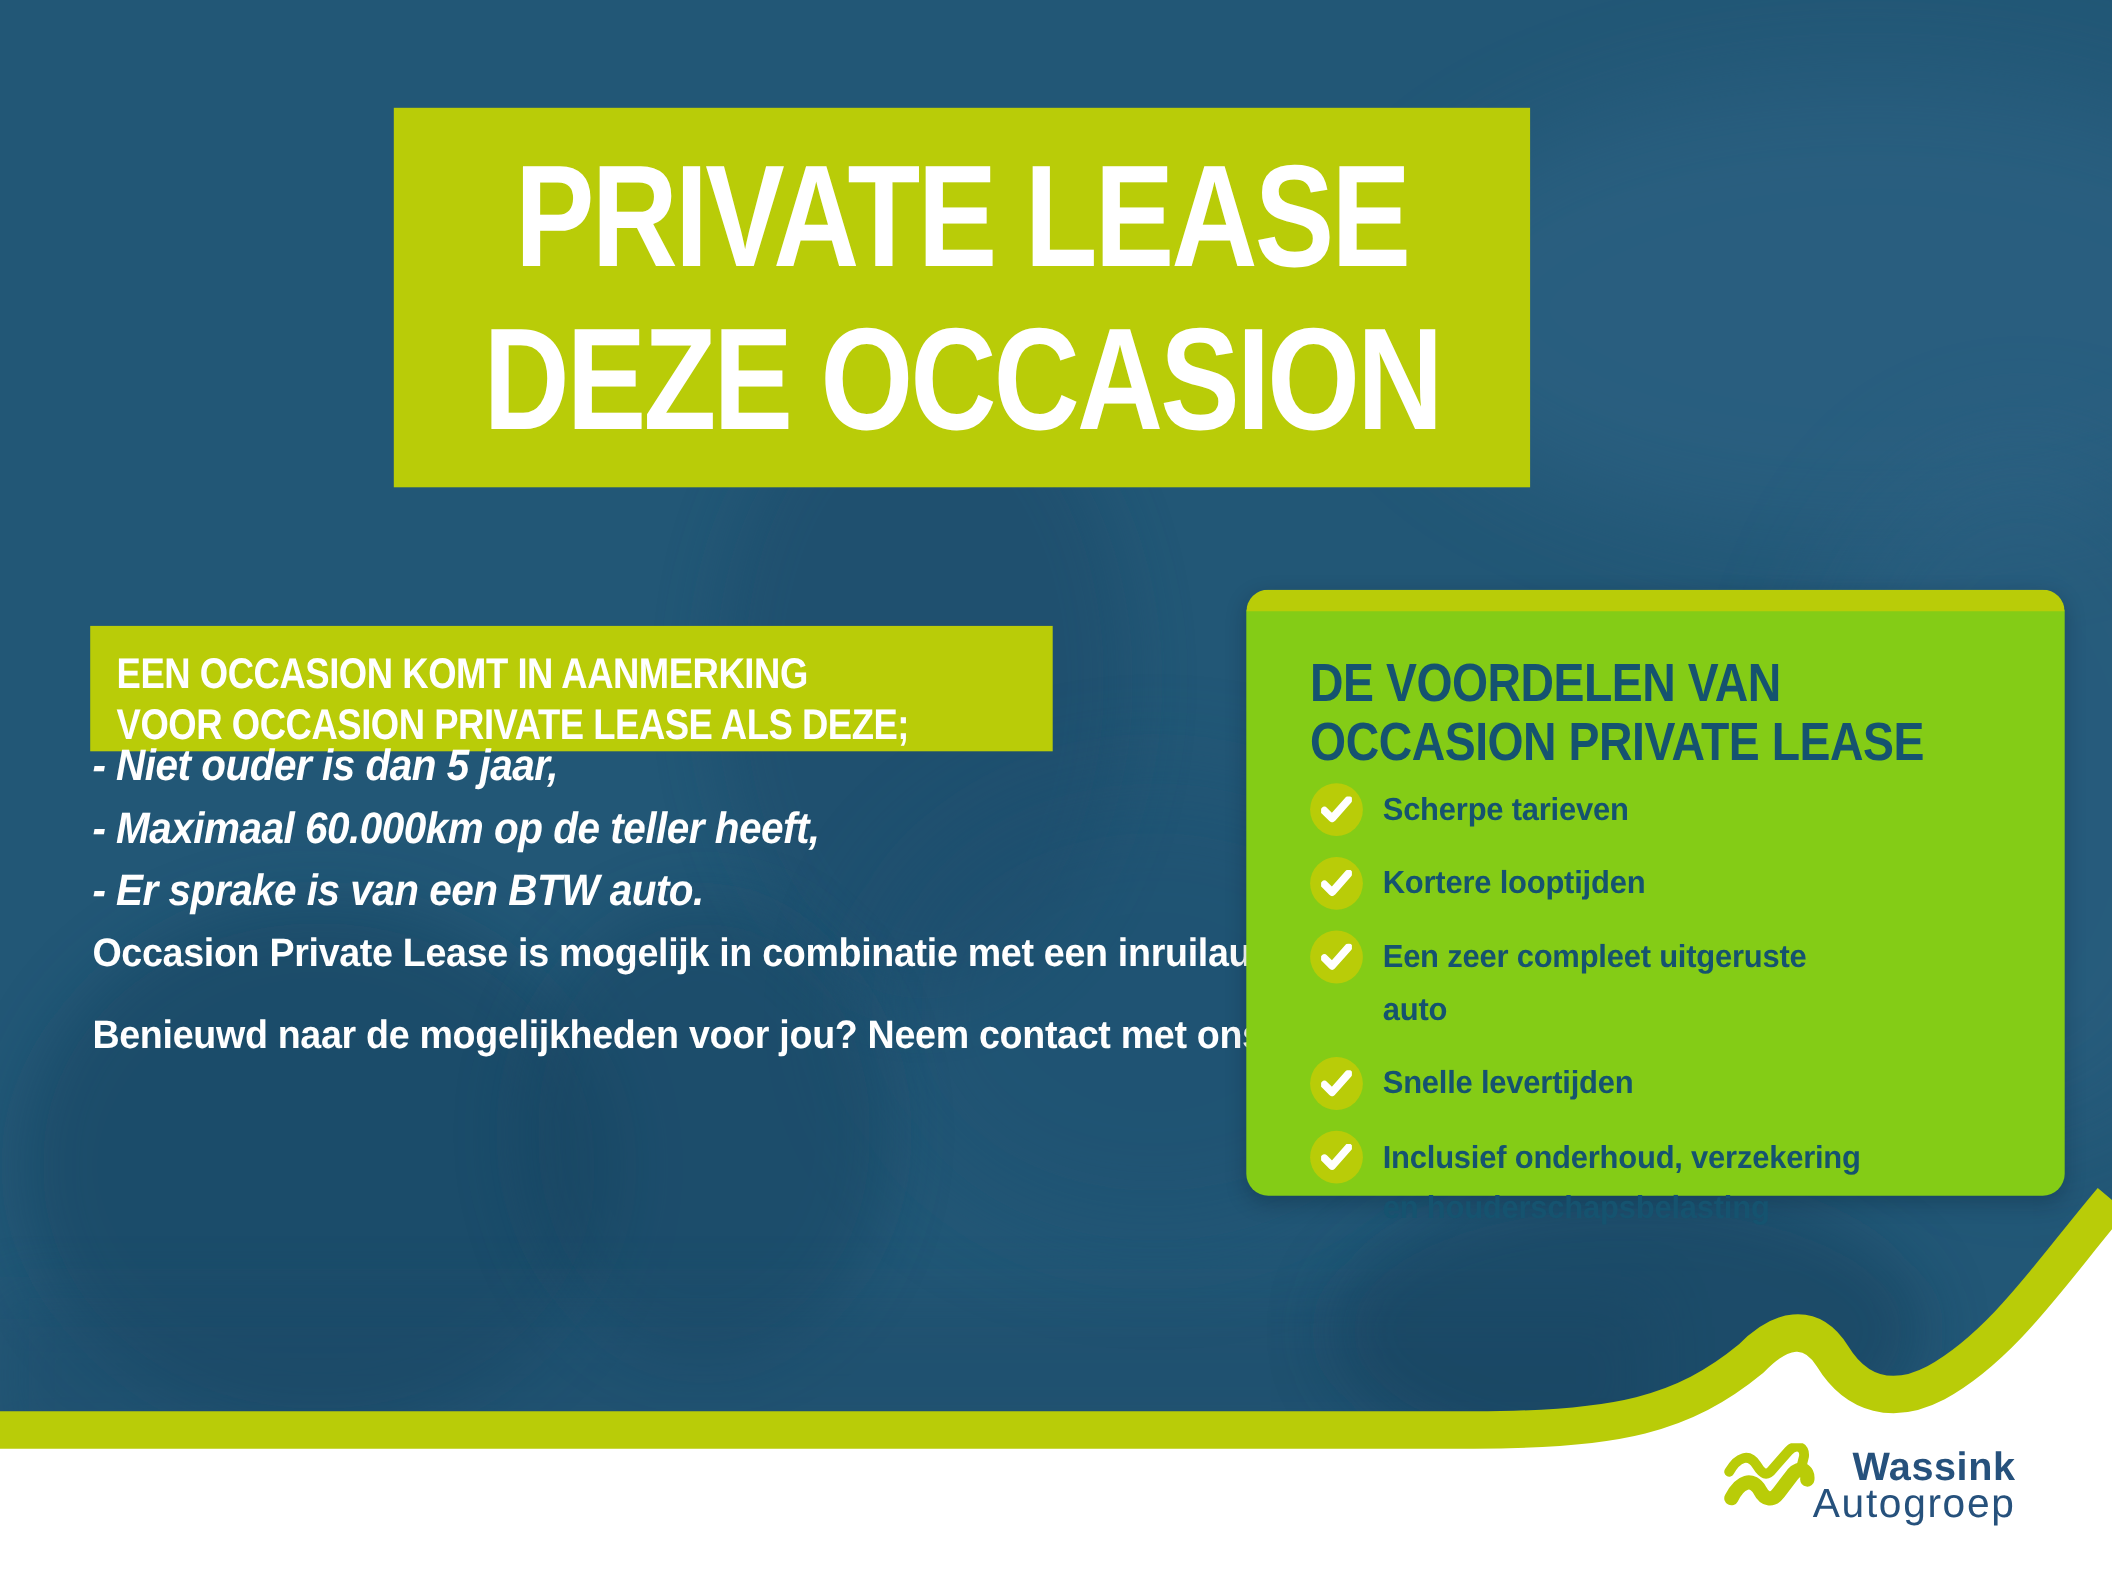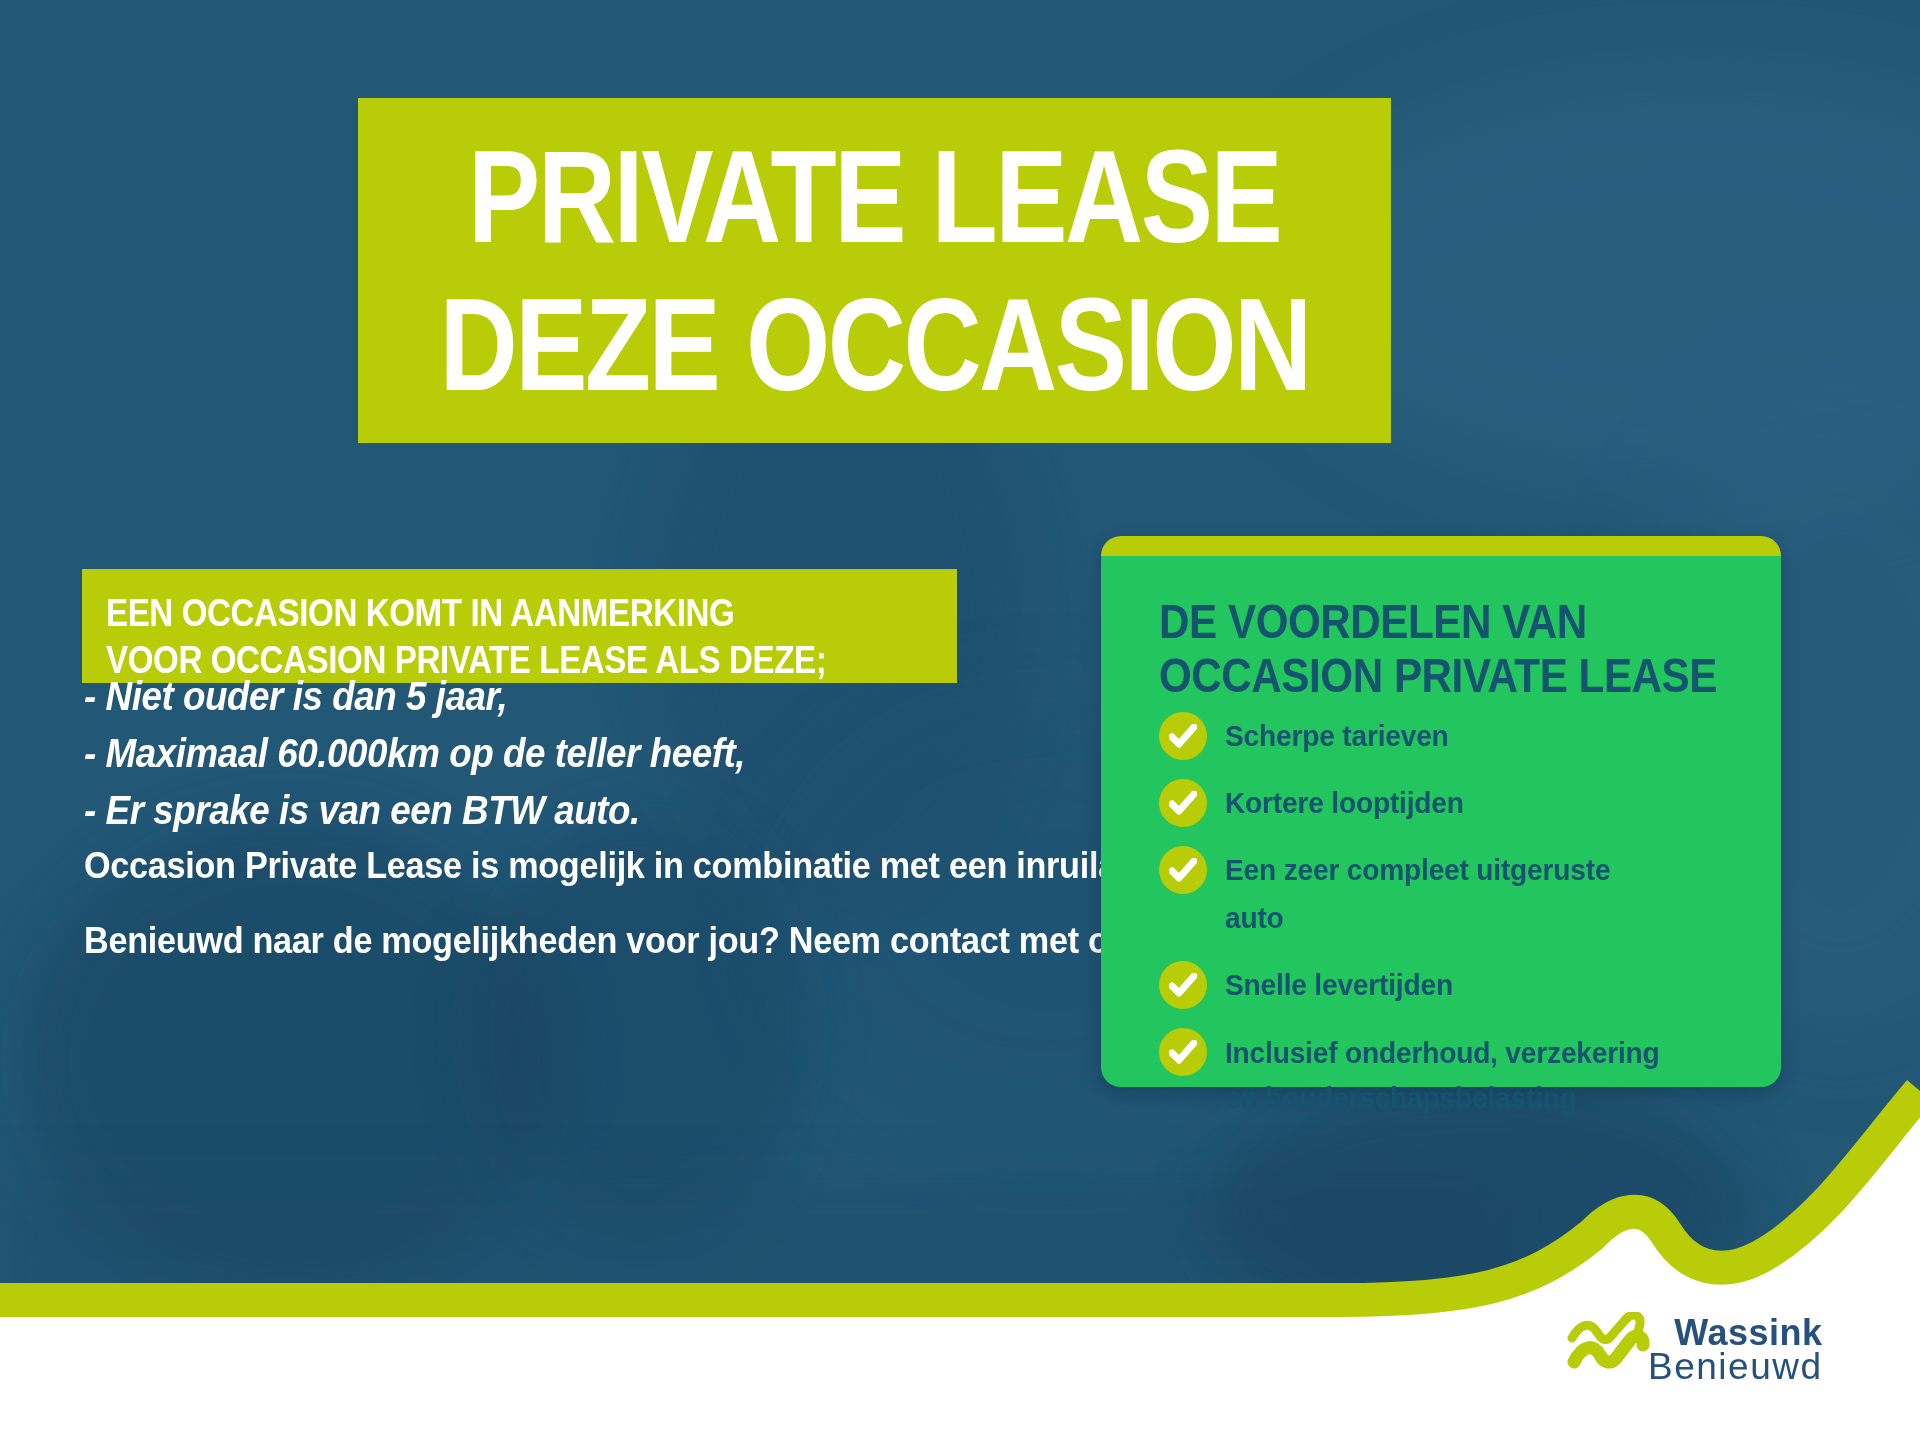--- a/index.html
+++ b/index.html
@@ -36,22 +36,22 @@
     letter-spacing:-0.5px;transform:scaleX(0.92);transform-origin:left center;white-space:nowrap;
   }
   .para1{position:absolute;left:84px;top:843px;}
   .para2{position:absolute;left:84px;top:918px;}
   .para-line{
     display:block;color:#ffffff;font-weight:bold;font-size:36px;line-height:46px;
     letter-spacing:-0.3px;transform:scaleX(0.95);transform-origin:left center;white-space:nowrap;
   }
   
   .card{
-    position:absolute;left:1101px;top:536px;width:680px;height:551px;
-    background:#22c55e;border-top:20px solid #b9cc08;border-radius:20px;
+    position:absolute;left:1133px;top:536px;width:744px;height:551px;
+    background:#84cc16;border-top:20px solid #b9cc08;border-radius:20px;
     box-sizing:border-box;box-shadow:0 6px 18px rgba(0,20,35,.25);
   }
   .card-inner{padding:38px 36px 0 58px;}
   .card-title-line{
     display:block;color:#15536f;font-weight:bold;font-size:49px;line-height:54px;
     letter-spacing:-0.5px;transform:scaleX(0.86);transform-origin:left center;white-space:nowrap;
   }
   .benefits{margin-top:10px;}
   .benefit{display:flex;align-items:flex-start;margin-bottom:19px;}
   .check-badge{
@@ -184,17 +184,17 @@
     </div>
   </div>
 
   <div class="logo">
     <svg class="logo-mark" width="96" height="74" viewBox="0 0 96 74" xmlns="http://www.w3.org/2000/svg">
       <path d="M6,26 C14,12 24,9 31,20 C36,28 40,31 46,23 L60,7 C67,0 75,3 74,12 L72,20" fill="none" stroke="#b9cc08" stroke-width="9" stroke-linecap="round" stroke-linejoin="round"></path>
       <path d="M8,50 C16,34 27,31 34,43 C38,51 45,53 51,45 L64,28 C70,21 78,24 77,33" fill="none" stroke="#b9cc08" stroke-width="13" stroke-linecap="round" stroke-linejoin="round"></path>
     </svg>
     <div class="logo-text">
       <span class="logo-name">Wassink</span>
-      <span class="logo-sub">Benieuwd</span>
+      <span class="logo-sub">Autogroep</span>
     </div>
   </div>
 
 </div>
 
 </body></html>

